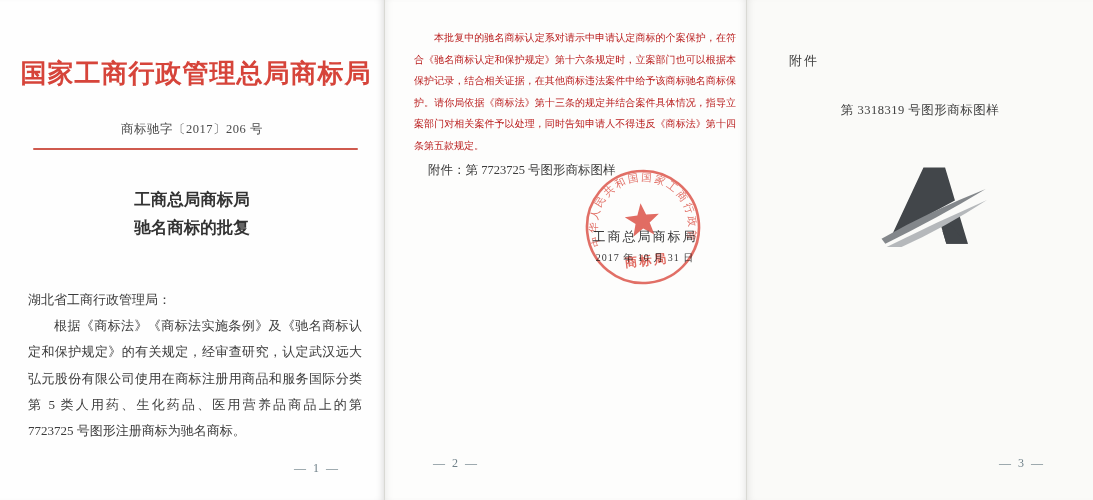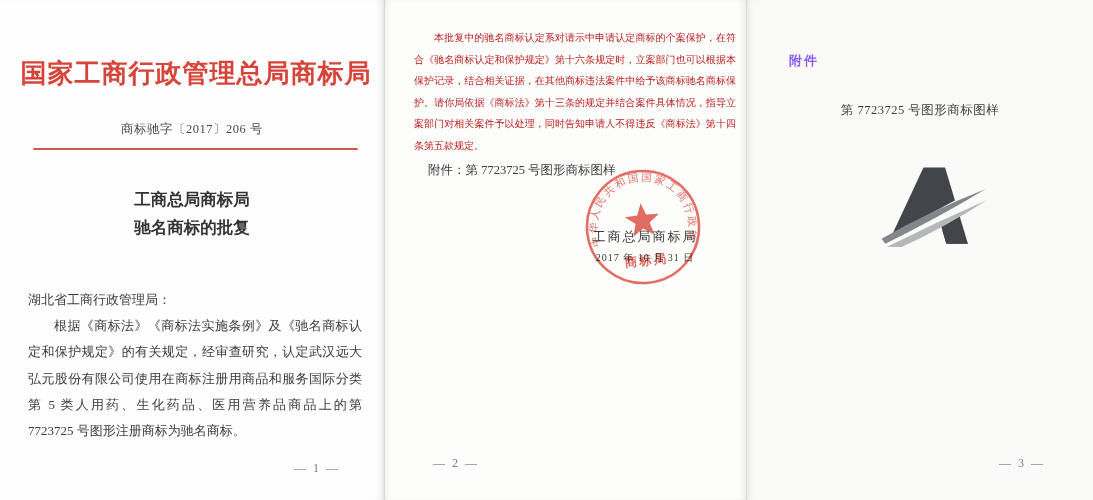--- a/index.html
+++ b/index.html
@@ -68,21 +68,21 @@
     font-size:10px;color:#3a3a3a;letter-spacing:1px;z-index:1;
   }
   .seal{
     position:absolute;left:196px;top:165px;width:124px;height:124px;z-index:2;
     mix-blend-mode:multiply;opacity:.9;
   }
 
   
   .attach-label{
     position:absolute;left:42px;top:52px;
-    font-size:13px;font-weight:700;color:#8b5cf6;letter-spacing:2px;
+    font-size:13px;font-weight:400;color:#404040;letter-spacing:2px;
   }
   .tm-caption{
     position:absolute;left:0;top:102px;width:100%;text-align:center;
     font-size:12.5px;color:#3d3d3d;letter-spacing:.5px;
   }
   .tm-logo{
     position:absolute;left:132px;top:163px;width:108px;height:84px;
   }
 </style>
 </head>
@@ -122,21 +122,21 @@
         </text>
         <text x="62" y="100" text-anchor="middle" font-size="12.5" fill="#dd4f44" opacity=".92" letter-spacing="2" font-weight="bold" font-family="'Liberation Serif','DejaVu Serif',serif">商标局</text>
       </g>
     </svg>
 
     <div class="pageno p2no">— 2 —</div>
   </section>
 
   <section class="page page3">
     <div class="attach-label">附件</div>
-    <div class="tm-caption">第 7723725 号图形商标图样</div>
+    <div class="tm-caption">第 3318319 号图形商标图样</div>
 
     <svg class="tm-logo" viewBox="0 0 170 130" aria-hidden="true">
 
       <path fill="#42464a" d="M70,6 L104,6 L140,126 L106,126 L96,92 L56,92 L44,126 L14,126 Z"></path>
 
       <path fill="#fafaf8" d="M0,132 Q78,74 170,34 L170,62 Q90,98 6,140 Z"></path>
 
       <path fill="#83878b" d="M4,118 Q82,74 168,40 Q92,86 10,126 Z"></path>
 
       <path fill="#b5b8bb" d="M12,131 Q90,92 170,57 Q98,104 20,138 Z"></path>

